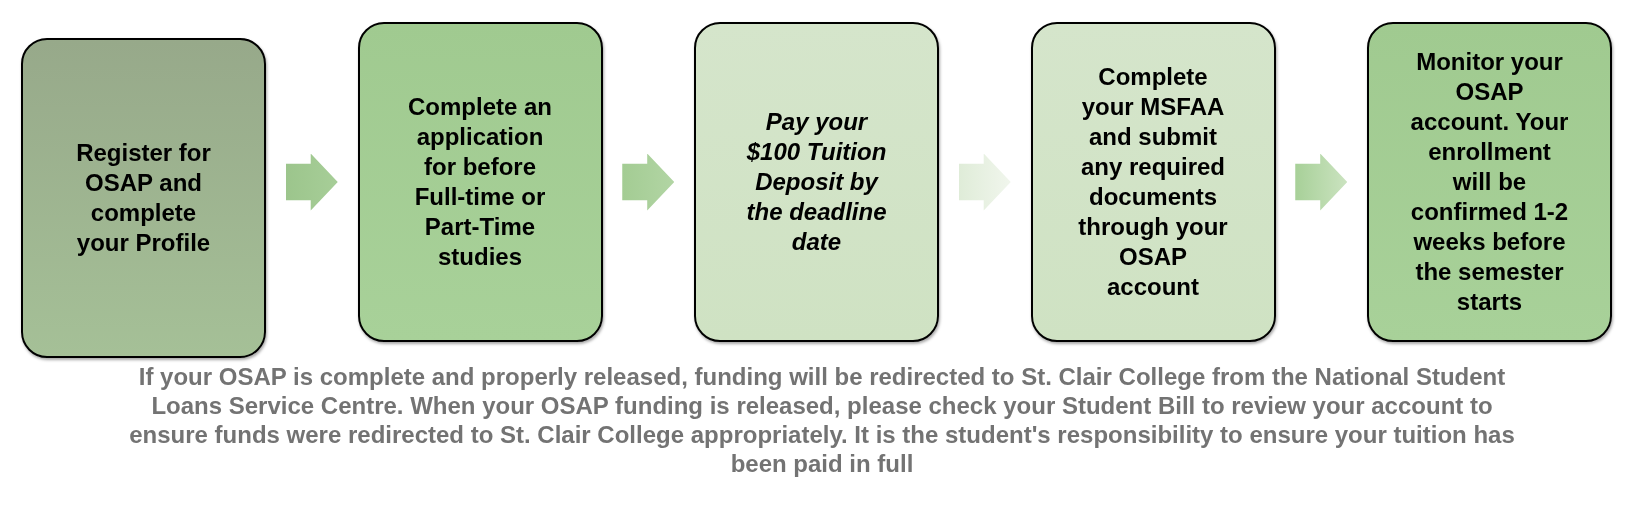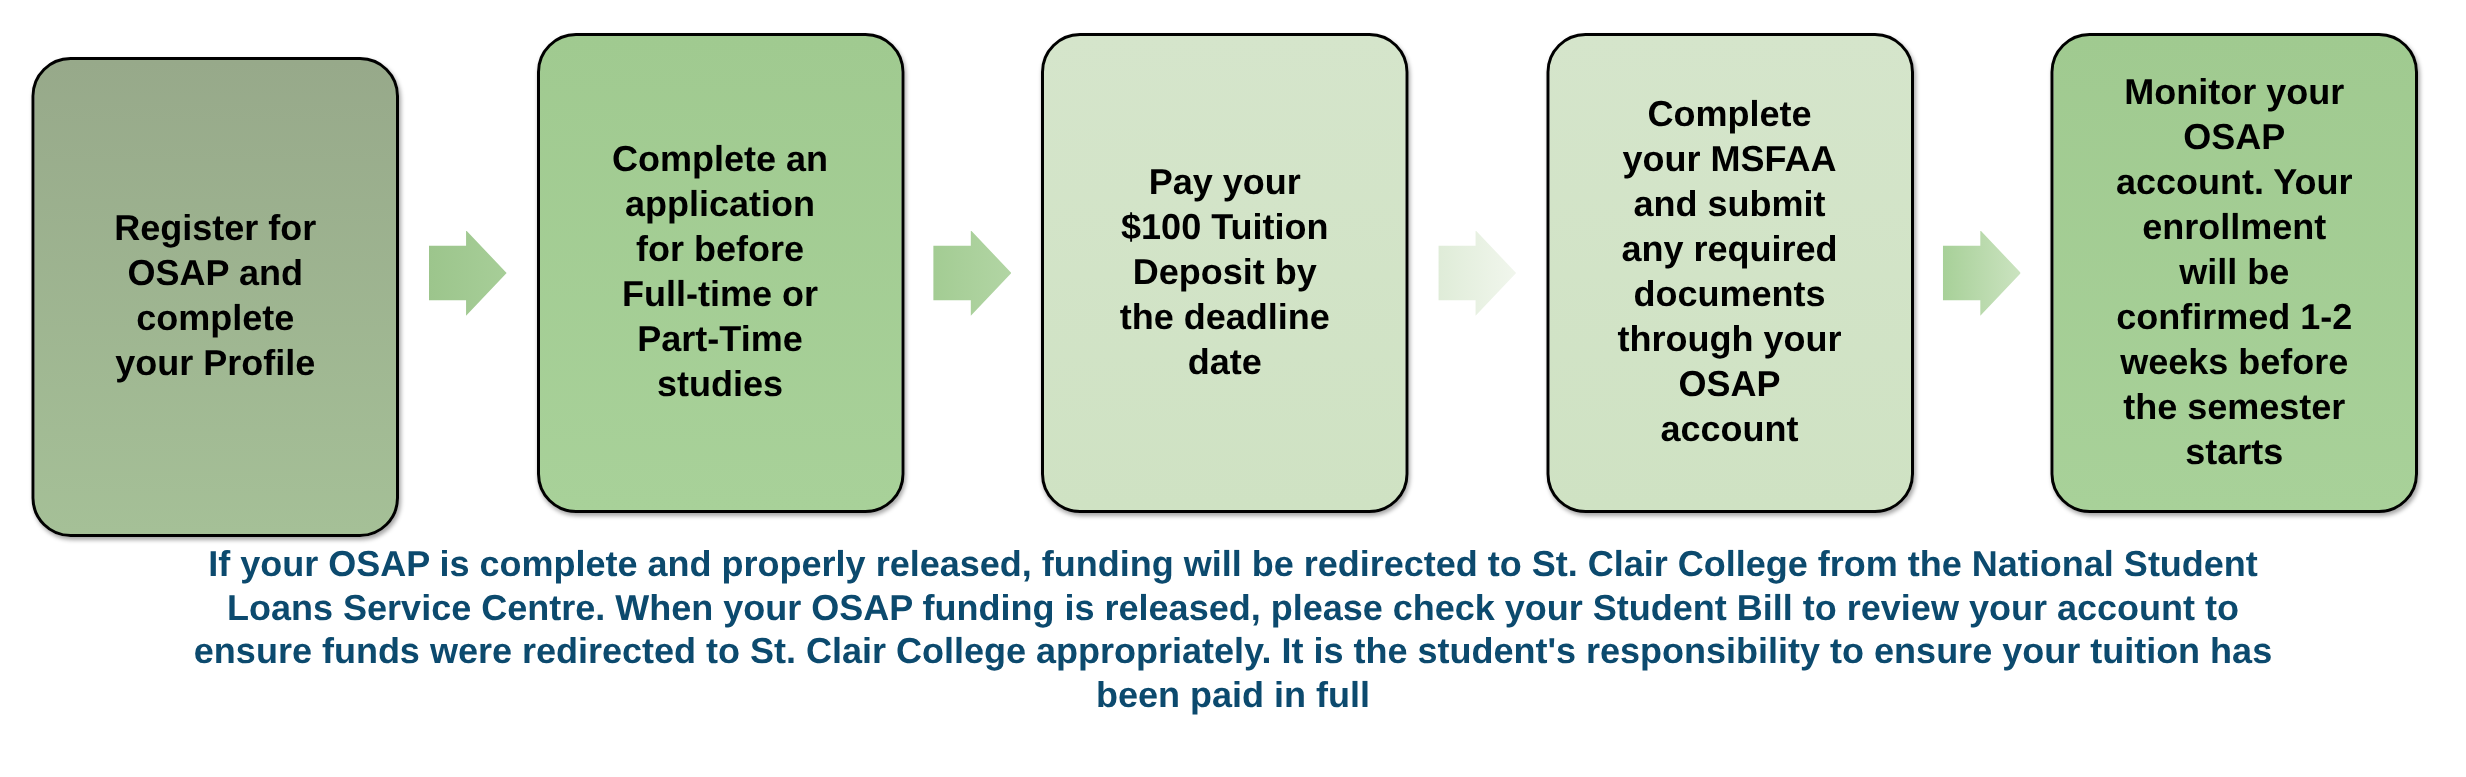--- a/index.html
+++ b/index.html
@@ -54,21 +54,21 @@
     height: 57px;
     clip-path: polygon(0 18%, 48% 18%, 48% 0, 100% 50%, 48% 100%, 48% 82%, 0 82%);
   }
   .footer {
     margin-top: 20px;
     padding: 0 30px;
     text-align: center;
     font-size: 24px;
     line-height: 29px;
     font-weight: bold;
-    color: #0c4a6e;
+    color: #737373;
     white-space: pre-line;
   }
 </style>
 </head>
 <body>
 
 <div class="canvas">
   <div class="flow-row">
 
     <div class="step" style="background: linear-gradient(rgb(151, 169, 138), rgb(165, 192, 151)); margin-top: 16px;">
@@ -88,21 +88,21 @@
 for before
 Full-time or
 Part-Time
 studies</div>
     </div>
 
     <div class="arrow-cell">
       <div class="arrow" style="background: linear-gradient(90deg, rgb(163, 204, 147), rgb(178, 213, 164));"></div>
     </div>
 
-    <div class="step" style="background: linear-gradient(rgb(213, 229, 203), rgb(207, 226, 195));">
+    <div class="step" style="background: linear-gradient(rgb(213, 229, 203), rgb(207, 226, 195)); font-style: italic;">
       <div class="step-text">Pay your
 $100 Tuition
 Deposit by
 the deadline
 date</div>
     </div>
 
     <div class="arrow-cell">
       <div class="arrow" style="background: linear-gradient(90deg, rgb(223, 236, 216), rgb(241, 246, 237));"></div>
     </div>

